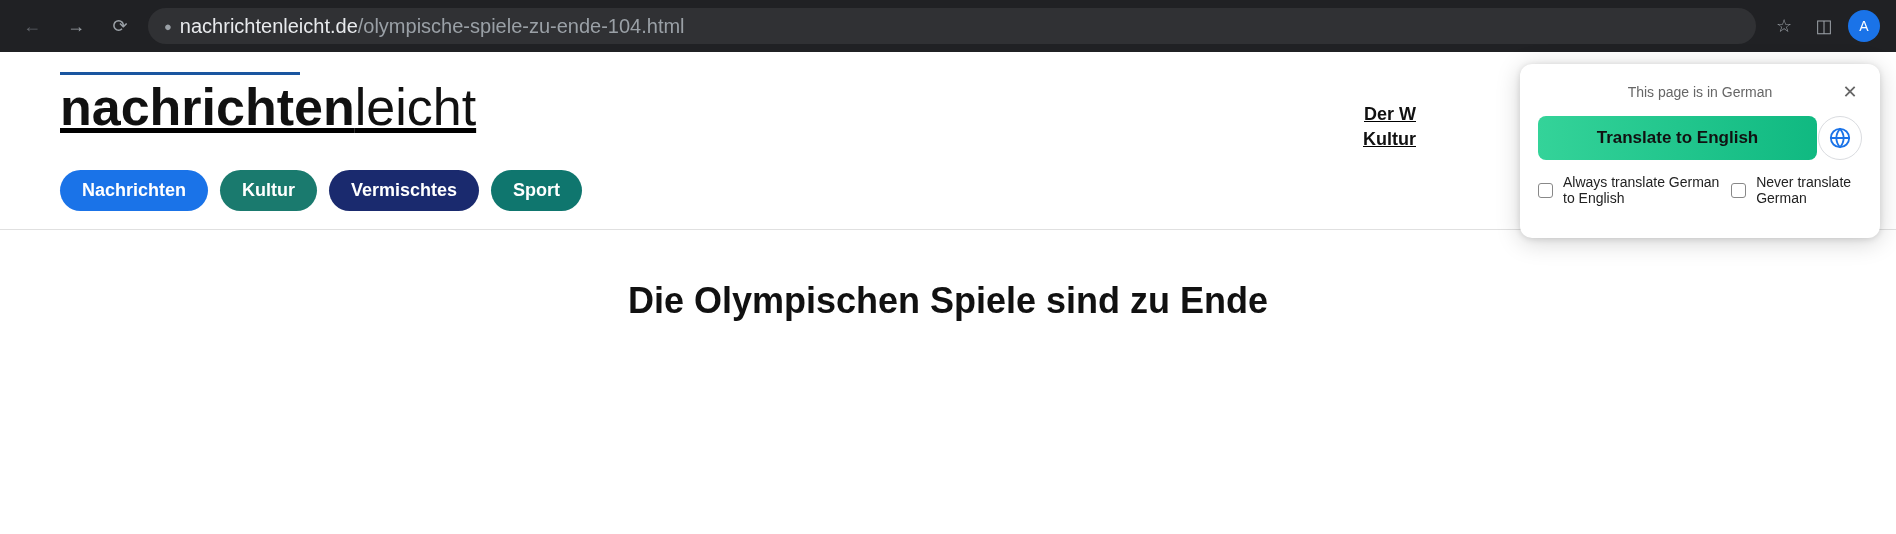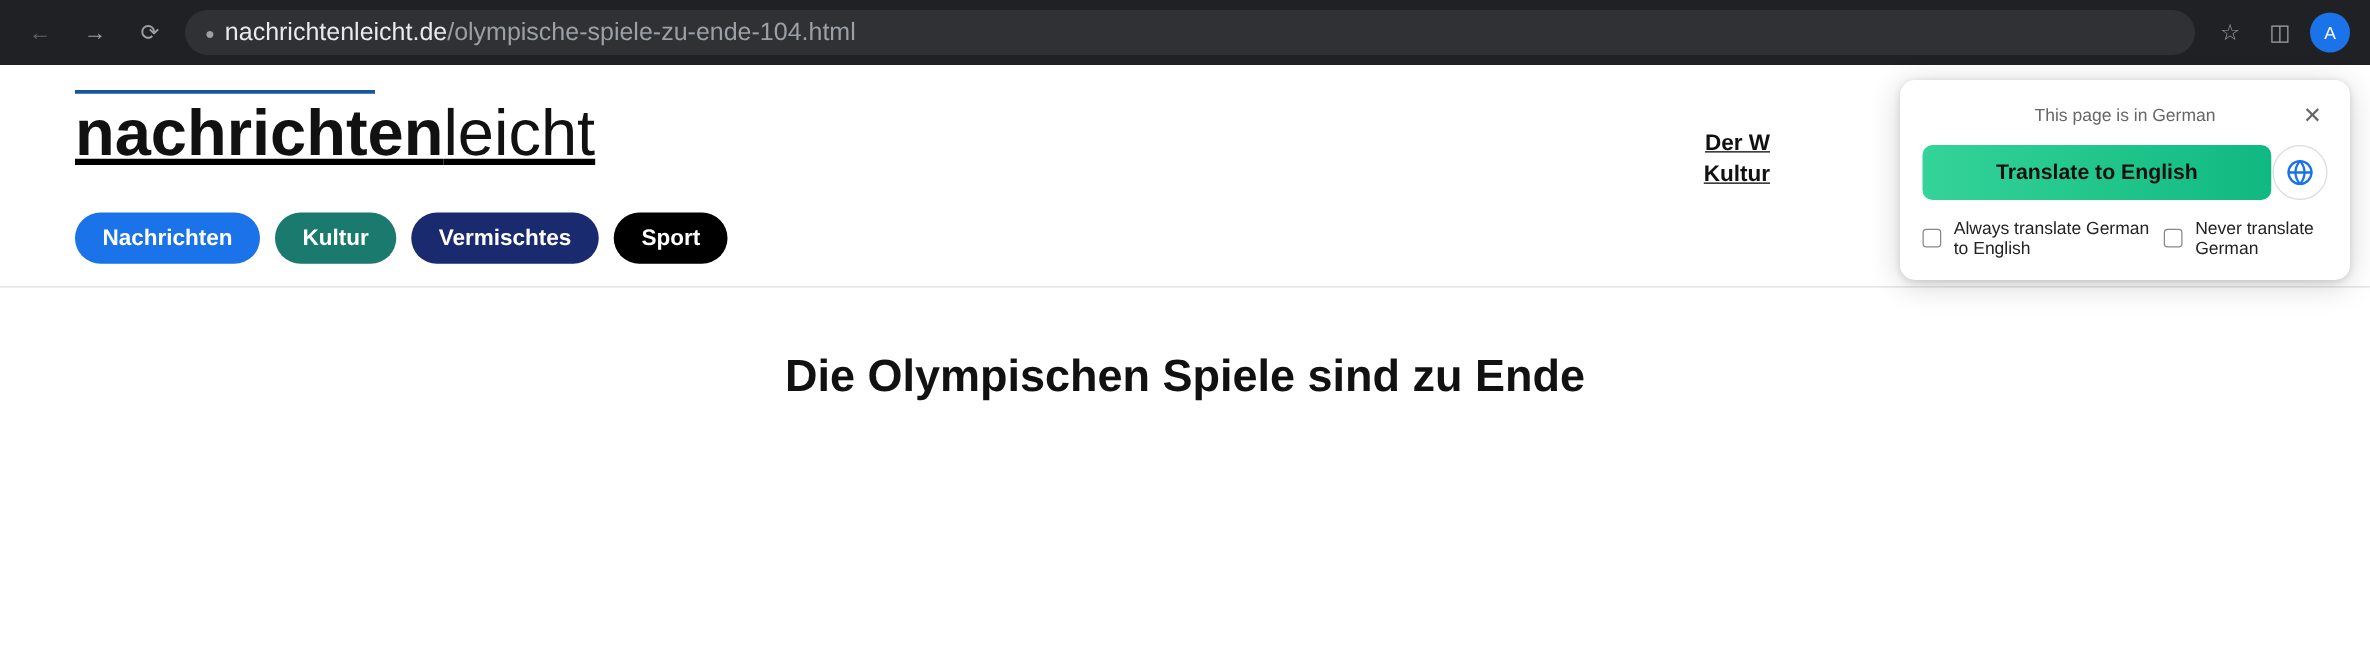--- a/index.html
+++ b/index.html
@@ -131,21 +131,21 @@
       border-radius: 30px;
       padding: 10px 22px;
       font-size: 18px;
       font-weight: 700;
       color: white;
       cursor: pointer;
     }
     .nav-pill.nachrichten { background: #1a73e8; }
     .nav-pill.kultur { background: #1a7a6e; }
     .nav-pill.vermischtes { background: #1a2a6e; }
-    .nav-pill.sport { background: #000000; }
+    .nav-pill.sport { background: #0f766e; }
 
     
     .divider {
       height: 1px;
       background: #e0e0e0;
       margin: 0 0 30px 0;
     }
 
     
     .main-heading {
@@ -158,21 +158,21 @@
 
     
     .translate-popup {
       position: absolute;
       top: 12px;
       right: 16px;
       background: #fff;
       border-radius: 12px;
       box-shadow: 0 4px 24px rgba(0,0,0,0.18), 0 1px 6px rgba(0,0,0,0.12);
       width: 360px;
-      padding: 16px 18px 18px 18px;
+      padding: 16px 18px 32px 18px;
       z-index: 100;
     }
     .popup-header {
       display: flex;
       align-items: center;
       justify-content: space-between;
       margin-bottom: 12px;
     }
     .popup-title {
       font-size: 14px;

